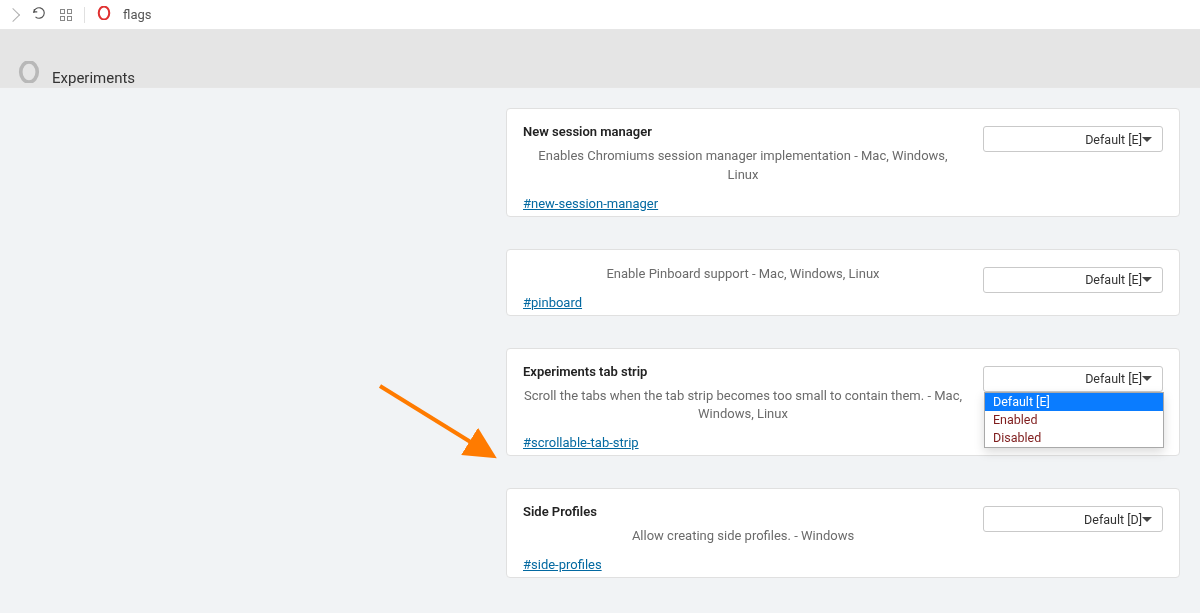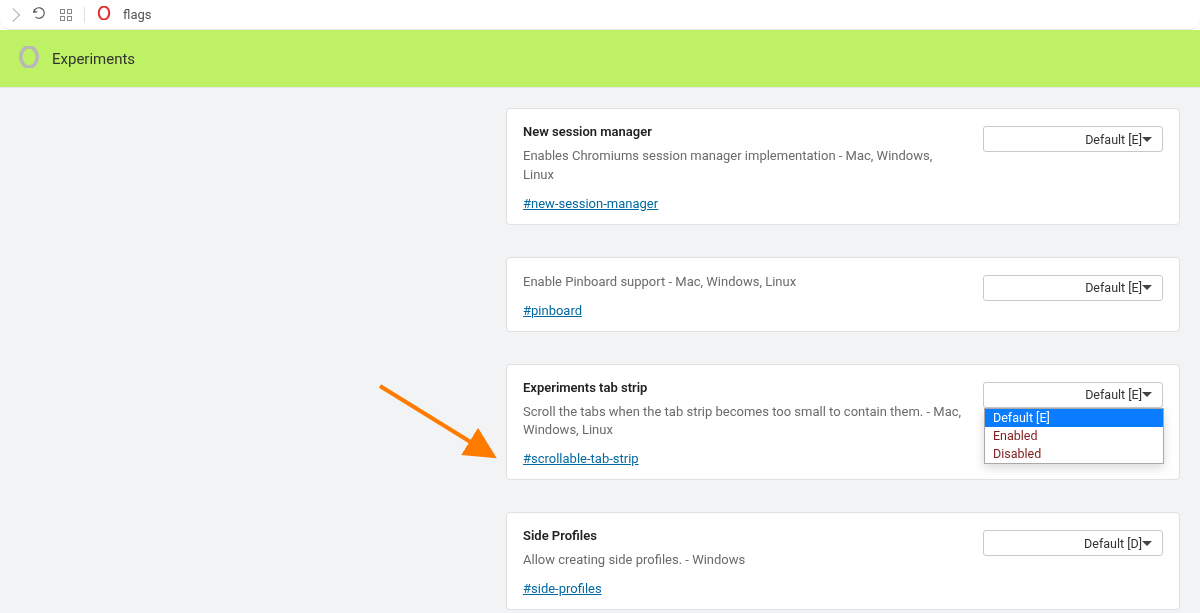--- a/index.html
+++ b/index.html
@@ -16,21 +16,20 @@
       position: relative;
     }
     .toolbar {
       height: 30px;
       border-bottom: 1px solid #e6e6e6;
       display: flex;
       align-items: center;
       padding: 0 8px;
       gap: 12px;
       background: #fff;
-      border-radius: 10px;
     }
     .toolbar .nav-icons {
       display: flex;
       align-items: center;
       gap: 14px;
     }
     .toolbar .chev {
       width: 10px;
       height: 10px;
       border-right: 1.5px solid #b0b0b0;
@@ -60,65 +59,66 @@
       height: 14px;
     }
     .toolbar .url-text {
       font-size: 13px;
       color: #555;
     }
     .page-header {
       height: 58px;
       border-bottom: 1px solid #e6e6e6;
       display: flex;
-      align-items: center;
+      align-items: flex-end;
       padding: 0 18px;
       gap: 12px;
-      background: #bef264;
+      background: #e5e5e5;
     }
     .page-header .page-logo {
       width: 22px;
       height: 22px;
     }
     .page-header .page-title {
       font-size: 15px;
       color: #333;
     }
     .content-area {
       background: #f1f3f5;
       width: 100%;
       height: calc(613px - 30px - 58px);
       padding: 20px 20px 20px 506px;
       position: relative;
     }
     .flag-card {
       background: #fff;
       border: 1px solid #e0e0e0;
       border-radius: 4px;
-      padding: 15px 16px 12px 16px;
+      padding: 15px 16px 4px 16px;
       margin-bottom: 32px;
       display: flex;
       justify-content: space-between;
       position: relative;
     }
     .flag-left {
       flex: 1;
       max-width: 440px;
     }
     .flag-title {
       font-size: 13px;
       font-weight: 600;
       color: #222;
       margin-bottom: 8px;
     }
     .flag-desc {
       font-size: 13px;
       color: #6b6b6b;
       line-height: 1.45;
       margin-bottom: 8px;
+      text-align: center;
     }
     .flag-link {
       font-size: 13px;
       color: #0369a1;
       text-decoration: underline;
     }
     .flag-right {
       width: 180px;
       padding-top: 2px;
     }

